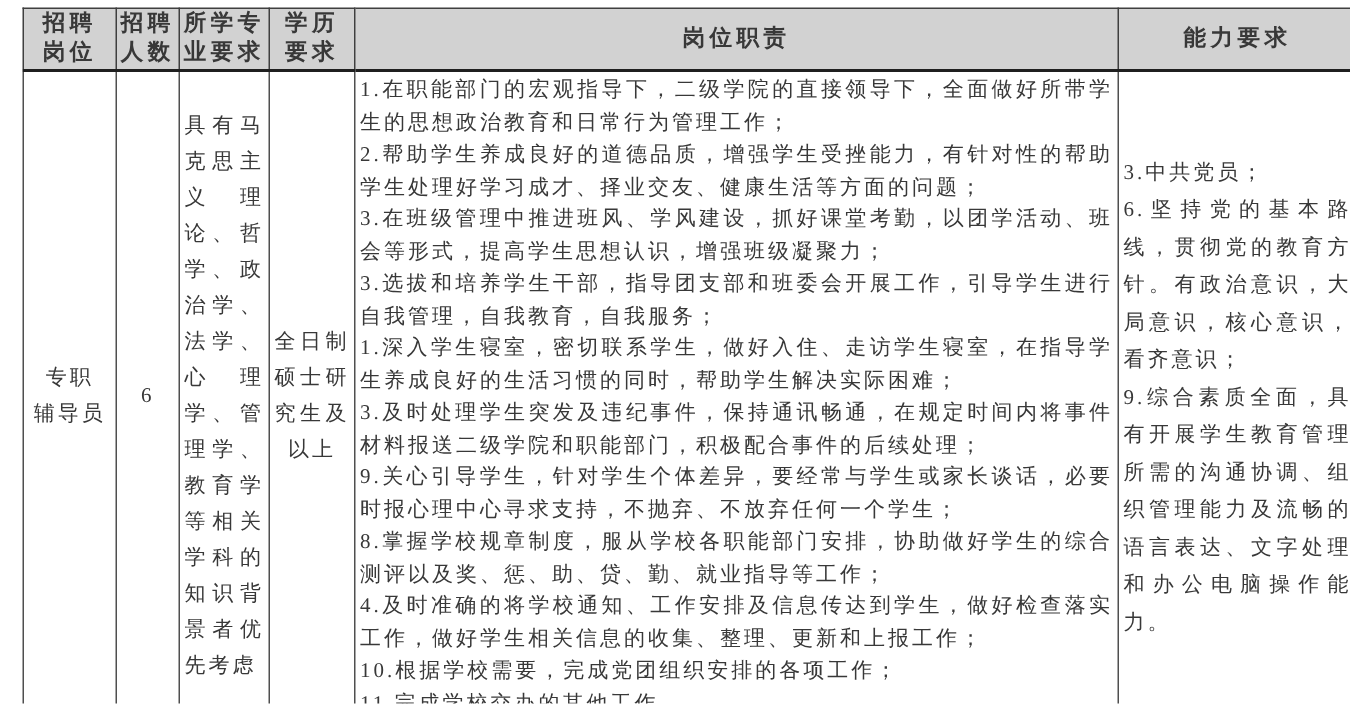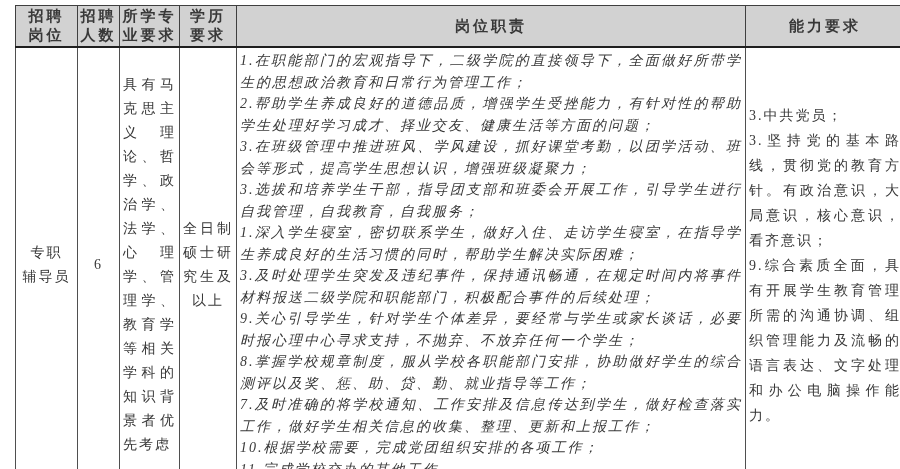--- a/index.html
+++ b/index.html
@@ -72,21 +72,20 @@
   td.duties-cell {
     vertical-align: top;
     padding: 1px 4px;
   }
   .duties-cell p {
     margin: 0;
     text-align: justify;
     text-justify: inter-character;
     letter-spacing: 2px;
     line-height: 21.5px;
-    font-style: italic;
   }
   td.ability-cell {
     vertical-align: middle;
     padding: 2px 5px;
   }
   .ability-cell p {
     margin: 0;
     text-align: justify;
     text-justify: inter-character;
     letter-spacing: 2px;
@@ -130,26 +129,26 @@
           <td class="cell-edu">全日制硕士研究生及以上</td>
           <td class="duties-cell">
             <p>1.在职能部门的宏观指导下，二级学院的直接领导下，全面做好所带学生的思想政治教育和日常行为管理工作；</p>
             <p>2.帮助学生养成良好的道德品质，增强学生受挫能力，有针对性的帮助学生处理好学习成才、择业交友、健康生活等方面的问题；</p>
             <p>3.在班级管理中推进班风、学风建设，抓好课堂考勤，以团学活动、班会等形式，提高学生思想认识，增强班级凝聚力；</p>
             <p>3.选拔和培养学生干部，指导团支部和班委会开展工作，引导学生进行自我管理，自我教育，自我服务；</p>
             <p>1.深入学生寝室，密切联系学生，做好入住、走访学生寝室，在指导学生养成良好的生活习惯的同时，帮助学生解决实际困难；</p>
             <p>3.及时处理学生突发及违纪事件，保持通讯畅通，在规定时间内将事件材料报送二级学院和职能部门，积极配合事件的后续处理；</p>
             <p>9.关心引导学生，针对学生个体差异，要经常与学生或家长谈话，必要时报心理中心寻求支持，不抛弃、不放弃任何一个学生；</p>
             <p>8.掌握学校规章制度，服从学校各职能部门安排，协助做好学生的综合测评以及奖、惩、助、贷、勤、就业指导等工作；</p>
-            <p>7.及时准确的将学校通知、工作安排及信息传达到学生，做好检查落实工作，做好学生相关信息的收集、整理、更新和上报工作；</p>
+            <p>4.及时准确的将学校通知、工作安排及信息传达到学生，做好检查落实工作，做好学生相关信息的收集、整理、更新和上报工作；</p>
             <p>10.根据学校需要，完成党团组织安排的各项工作；</p>
             <p>11.完成学校交办的其他工作。</p>
           </td>
           <td class="ability-cell">
             <p>3.中共党员；</p>
-            <p>3.坚持党的基本路线，贯彻党的教育方针。有政治意识，大局意识，核心意识，看齐意识；</p>
+            <p>6.坚持党的基本路线，贯彻党的教育方针。有政治意识，大局意识，核心意识，看齐意识；</p>
             <p>9.综合素质全面，具有开展学生教育管理所需的沟通协调、组织管理能力及流畅的语言表达、文字处理和办公电脑操作能力。</p>
           </td>
         </tr>
       </tbody>
     </table>
   </div>
 </div>
 
 </body></html>

